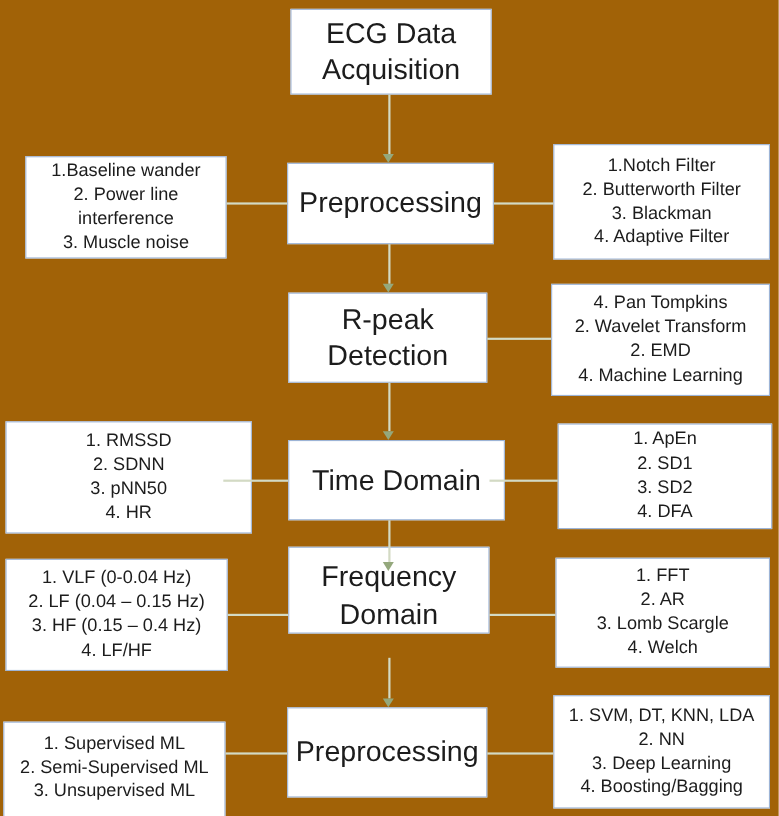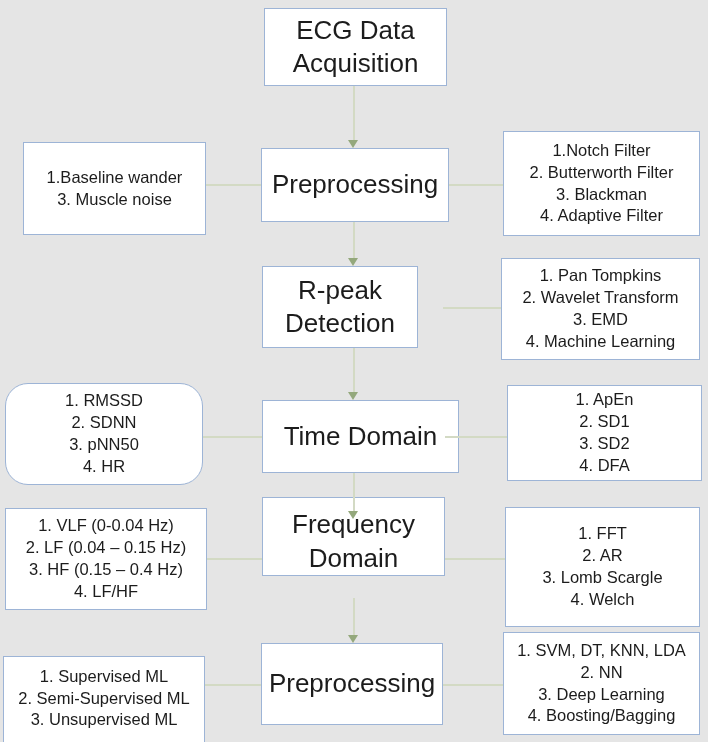--- a/index.html
+++ b/index.html
@@ -5,54 +5,54 @@
   * { margin: 0; padding: 0; box-sizing: border-box; }
   html, body { background: #ffffff; }
   body {
     font-family: "Liberation Sans", sans-serif;
     color: #1c1c1c;
   }
   .canvas {
     position: relative;
     width: 708px;
     height: 742px;
-    background: #e5e5e5;
+    background: #a16207;
     overflow: hidden;
   }
   .box {
     position: absolute;
     background: #ffffff;
     border: 1.5px solid #9db4d6;
     display: flex;
     align-items: center;
     justify-content: center;
     text-align: center;
   }
   .center-label { font-size: 26px; line-height: 1.28; padding: 0 4px; }
   .side { font-size: 16.5px; line-height: 1.33; }
   .side ul { list-style: none; width: 100%; padding: 0 6px; }
   .side li { white-space: normal; }
   .bias-top { padding-bottom: 20px; }
 
   
   #box-acq        { left: 264px; top:   8px; width: 183px; height:  78px; }
   #box-pre        { left: 261px; top: 148px; width: 188px; height:  74px; }
-  #box-rpeak      { left: 262px; top: 266px; width: 156px; height:  82px; }
+  #box-rpeak      { left: 262px; top: 266px; width: 181px; height:  82px; }
   #box-time       { left: 262px; top: 400px; width: 197px; height:  73px; }
   #box-freq       { left: 262px; top: 497px; width: 183px; height:  79px; align-items: flex-end; }
   #box-class      { left: 261px; top: 643px; width: 182px; height:  82px; }
 
   
   #box-pre-left   { left:  23px; top: 142px; width: 183px; height:  93px; }
   #box-pre-right  { left: 503px; top: 131px; width: 197px; height: 105px; }
   #box-rpeak-right{ left: 501px; top: 258px; width: 199px; height: 102px; }
-  #box-time-left  { left:   5px; top: 383px; width: 198px; height: 102px; border-radius: 23px; }
+  #box-time-left  { left:   5px; top: 383px; width: 224px; height: 102px; }
   #box-time-right { left: 507px; top: 385px; width: 195px; height: 96px; }
   #box-freq-left  { left:   5px; top: 508px; width: 202px; height: 102px; }
-  #box-freq-right { left: 505px; top: 507px; width: 195px; height: 120px; }
+  #box-freq-right { left: 505px; top: 507px; width: 195px; height: 100px; }
   #box-class-left { left:   3px; top: 656px; width: 202px; height: 105px; }
   #box-class-right{ left: 503px; top: 632px; width: 197px; height: 103px; }
 
   
   .vline { position: absolute; width: 1.5px; background: #d3dac4; left: 353px; }
   #v1 { top:  86px; height: 54px; }
   #v2 { top: 222px; height: 36px; }
   #v3 { top: 348px; height: 44px; }
   #v4 { top: 473px; height: 38px; }
   #v5 { top: 598px; height: 37px; }
@@ -107,38 +107,39 @@
     <span>Frequency Domain</span>
   </div>
 
   <div class="box center-label" id="box-class">
     <span>Preprocessing</span>
   </div>
 
   <div class="box side" id="box-pre-left">
     <ul>
       <li>1.Baseline wander</li>
+      <li>2. Power line interference</li>
       <li>3. Muscle noise</li>
     </ul>
   </div>
 
   <div class="box side" id="box-pre-right">
     <ul>
       <li>1.Notch Filter</li>
       <li>2. Butterworth Filter</li>
       <li>3. Blackman</li>
       <li>4. Adaptive Filter</li>
     </ul>
   </div>
 
   <div class="box side" id="box-rpeak-right">
     <ul>
-      <li>1. Pan Tompkins</li>
+      <li>4. Pan Tompkins</li>
       <li>2. Wavelet Transform</li>
-      <li>3. EMD</li>
+      <li>2. EMD</li>
       <li>4. Machine Learning</li>
     </ul>
   </div>
 
   <div class="box side" id="box-time-left">
     <ul>
       <li>1. RMSSD</li>
       <li>2. SDNN</li>
       <li>3. pNN50</li>
       <li>4. HR</li>

